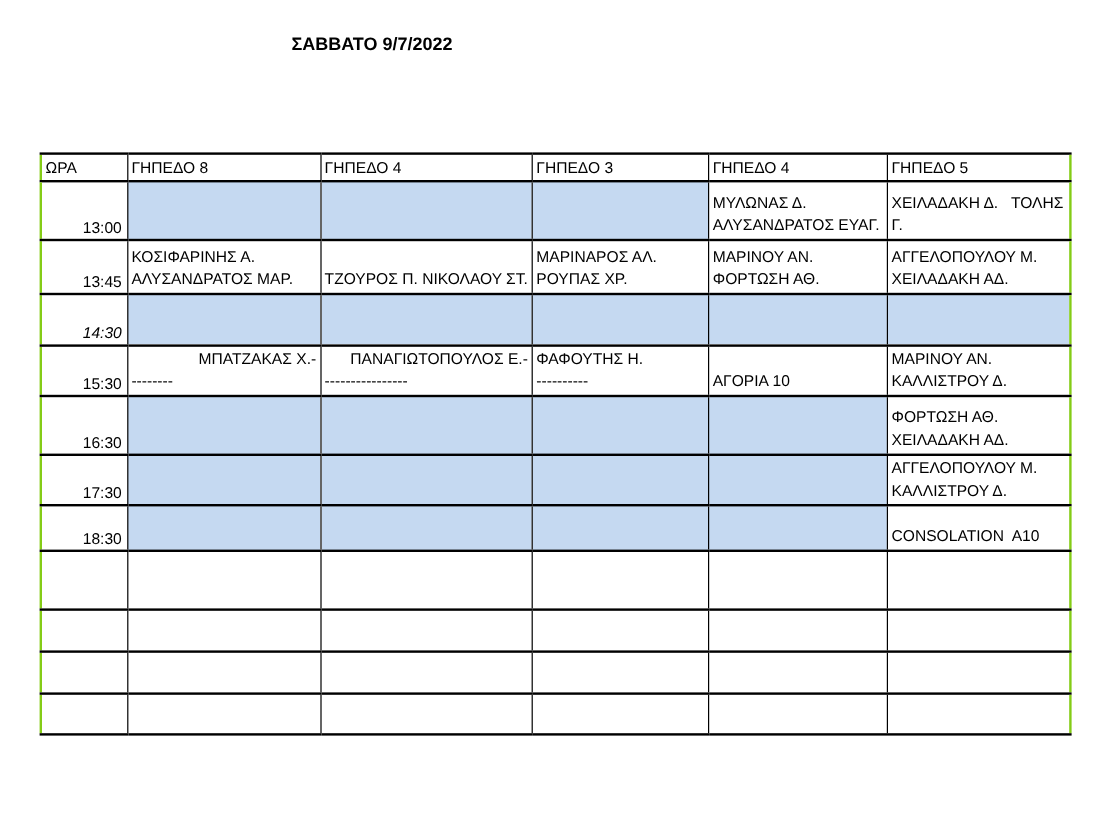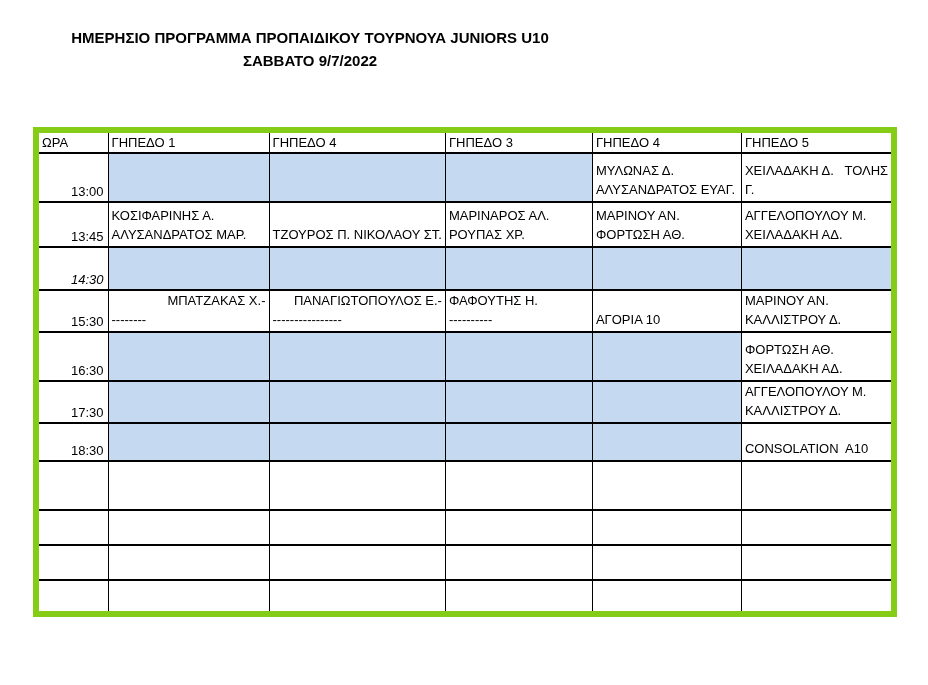--- a/index.html
+++ b/index.html
@@ -21,21 +21,21 @@
     font-size: 15px;
     line-height: 23px;
     color: #000000;
   }
   table.schedule {
     position: absolute;
     left: 33px; top: 127px;
     border-collapse: collapse;
     table-layout: fixed;
     background: #ffffff;
-    border: 6px solid #84cc16;
+    border: 2px solid #84cc16;
   }
   col.c-time   { width: 72px; }
   col.c-court1 { width: 161px; }
   col.c-court2 { width: 168px; }
   col.c-court3 { width: 147px; }
   col.c-court4 { width: 149px; }
   col.c-court5 { width: 153px; }
   th, td {
     border-left: 1px solid #000000;
     border-right: 1px solid #000000;
@@ -65,37 +65,36 @@
   tbody tr:nth-child(8)  { height: 49px; }
   tbody tr:nth-child(9)  { height: 35px; }
   tbody tr:nth-child(10) { height: 35px; }
   tbody tr:nth-child(11) { height: 34px; }
   tbody tr:nth-child(12) { height: 32px; }
 </style>
 </head>
 <body>
 
 <div class="titles">
-  <div>ΗΜΕΡΗΣΙΟ ΠΡΟΓΡΑΜΜΑ ΠΡΟΠΑΙΔΙΚΟΥ ΤΟΥΡΝΟΥΑ JUNIORS U10</div>
   <div>ΣΑΒΒΑΤΟ 9/7/2022</div>
 </div>
 
 <table class="schedule">
   <colgroup>
     <col class="c-time">
       <col class="c-court1">
       <col class="c-court2">
     <col class="c-court3">
       <col class="c-court4">
       <col class="c-court5">
   </colgroup>
   <thead>
     <tr>
       <th>ΩΡΑ</th>
-      <th>ΓΗΠΕΔΟ 1</th>
+      <th>ΓΗΠΕΔΟ 8</th>
       <th>ΓΗΠΕΔΟ 4</th>
       <th>ΓΗΠΕΔΟ 3</th>
       <th>ΓΗΠΕΔΟ 4</th>
       <th>ΓΗΠΕΔΟ 5</th>
     </tr>
   </thead>
   <tbody>
       <tr>
         <td class="time">13:00</td>
         <td class="match-cell blue"></td>

